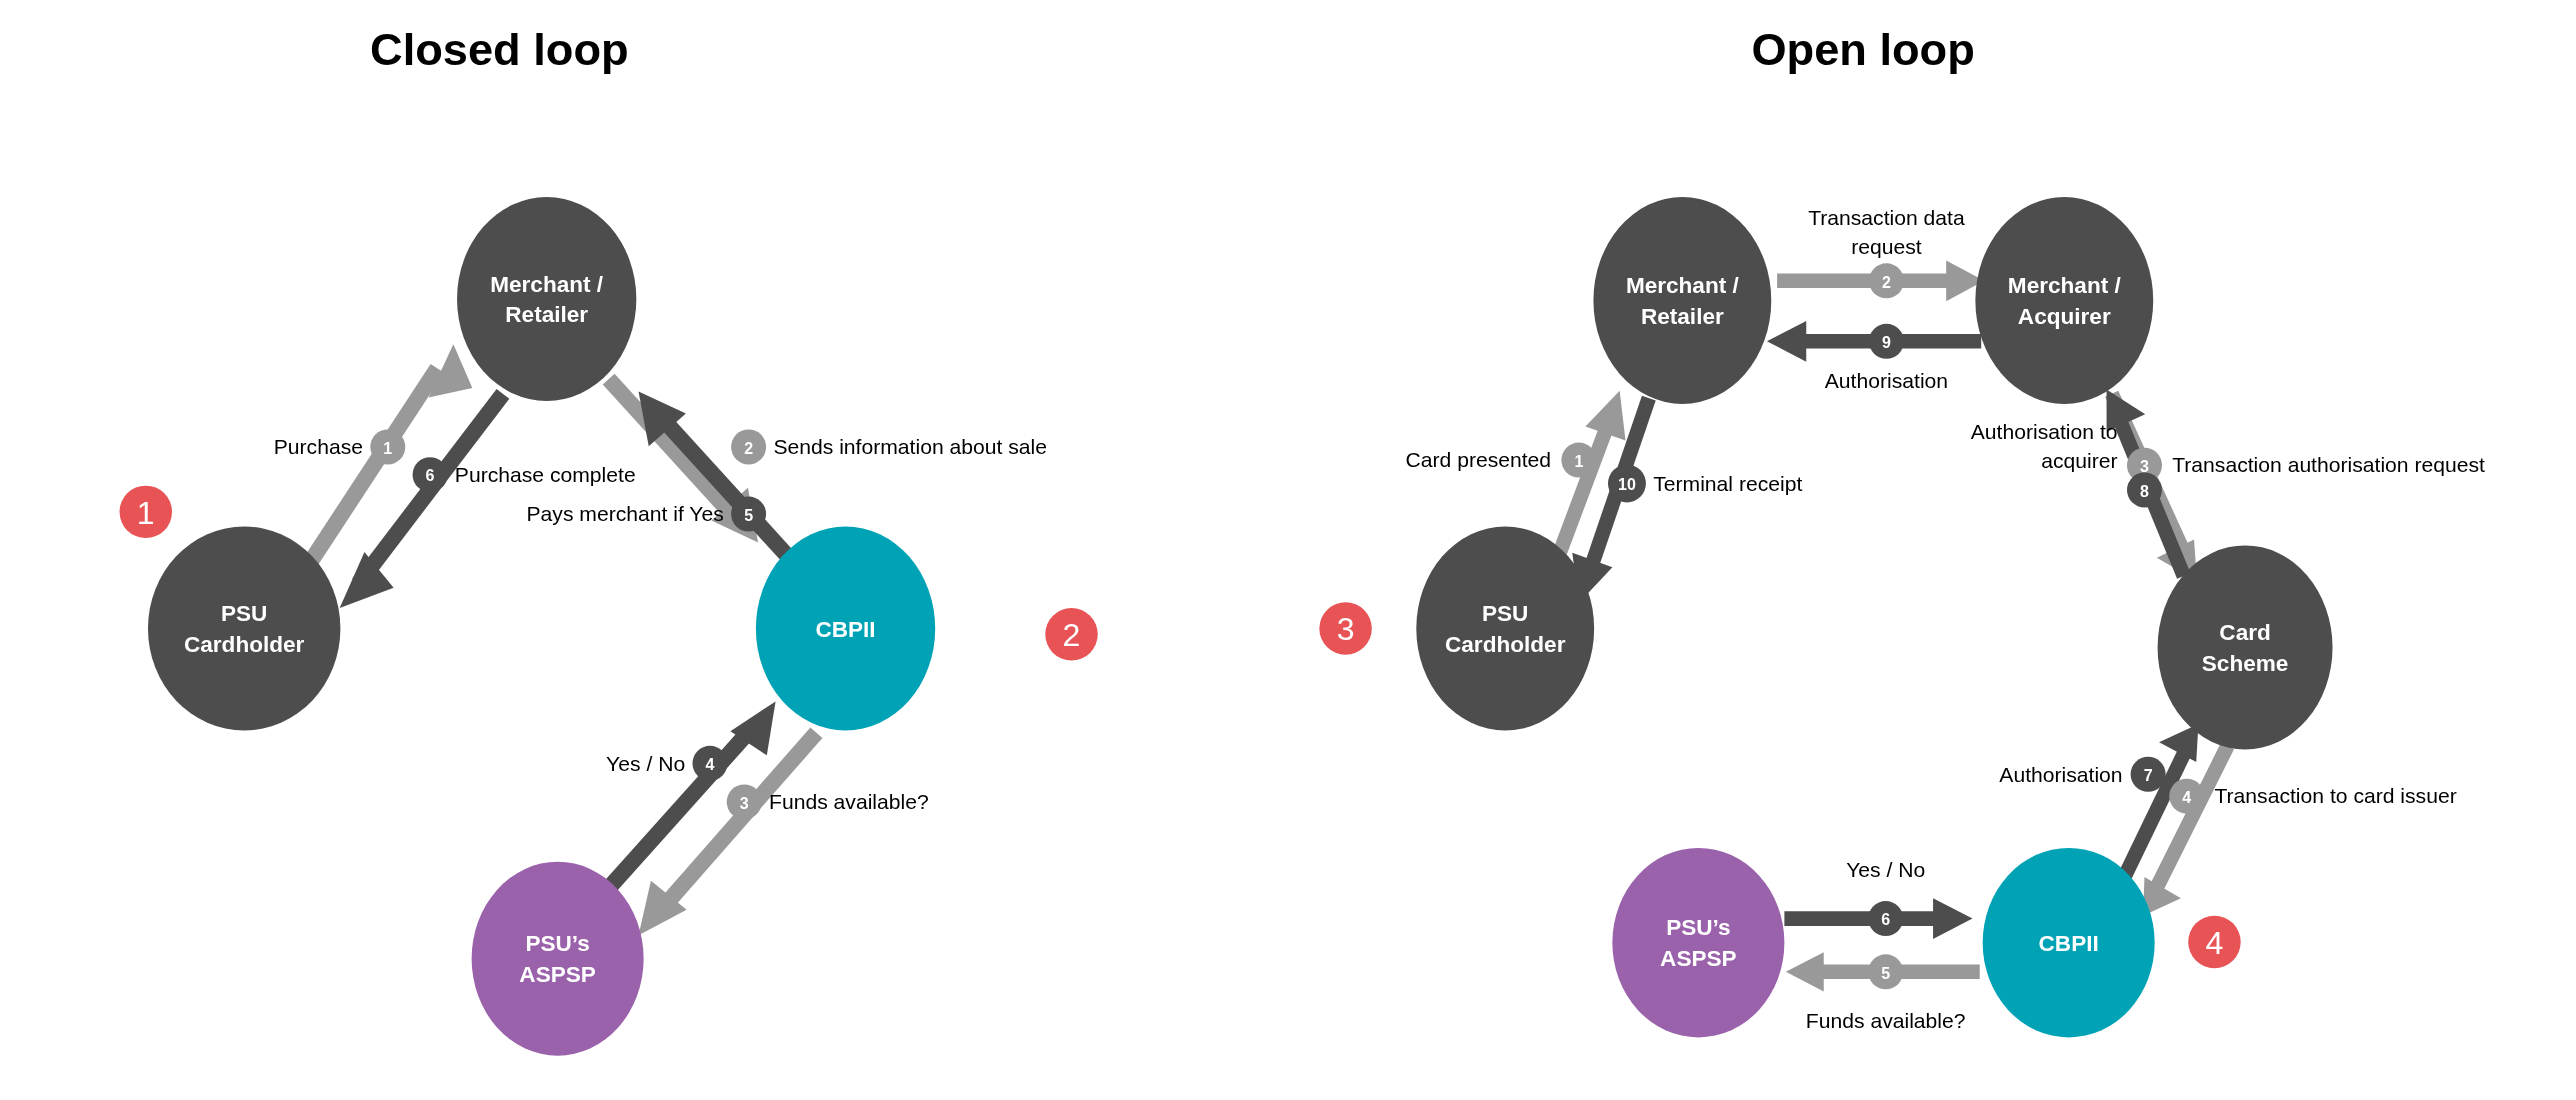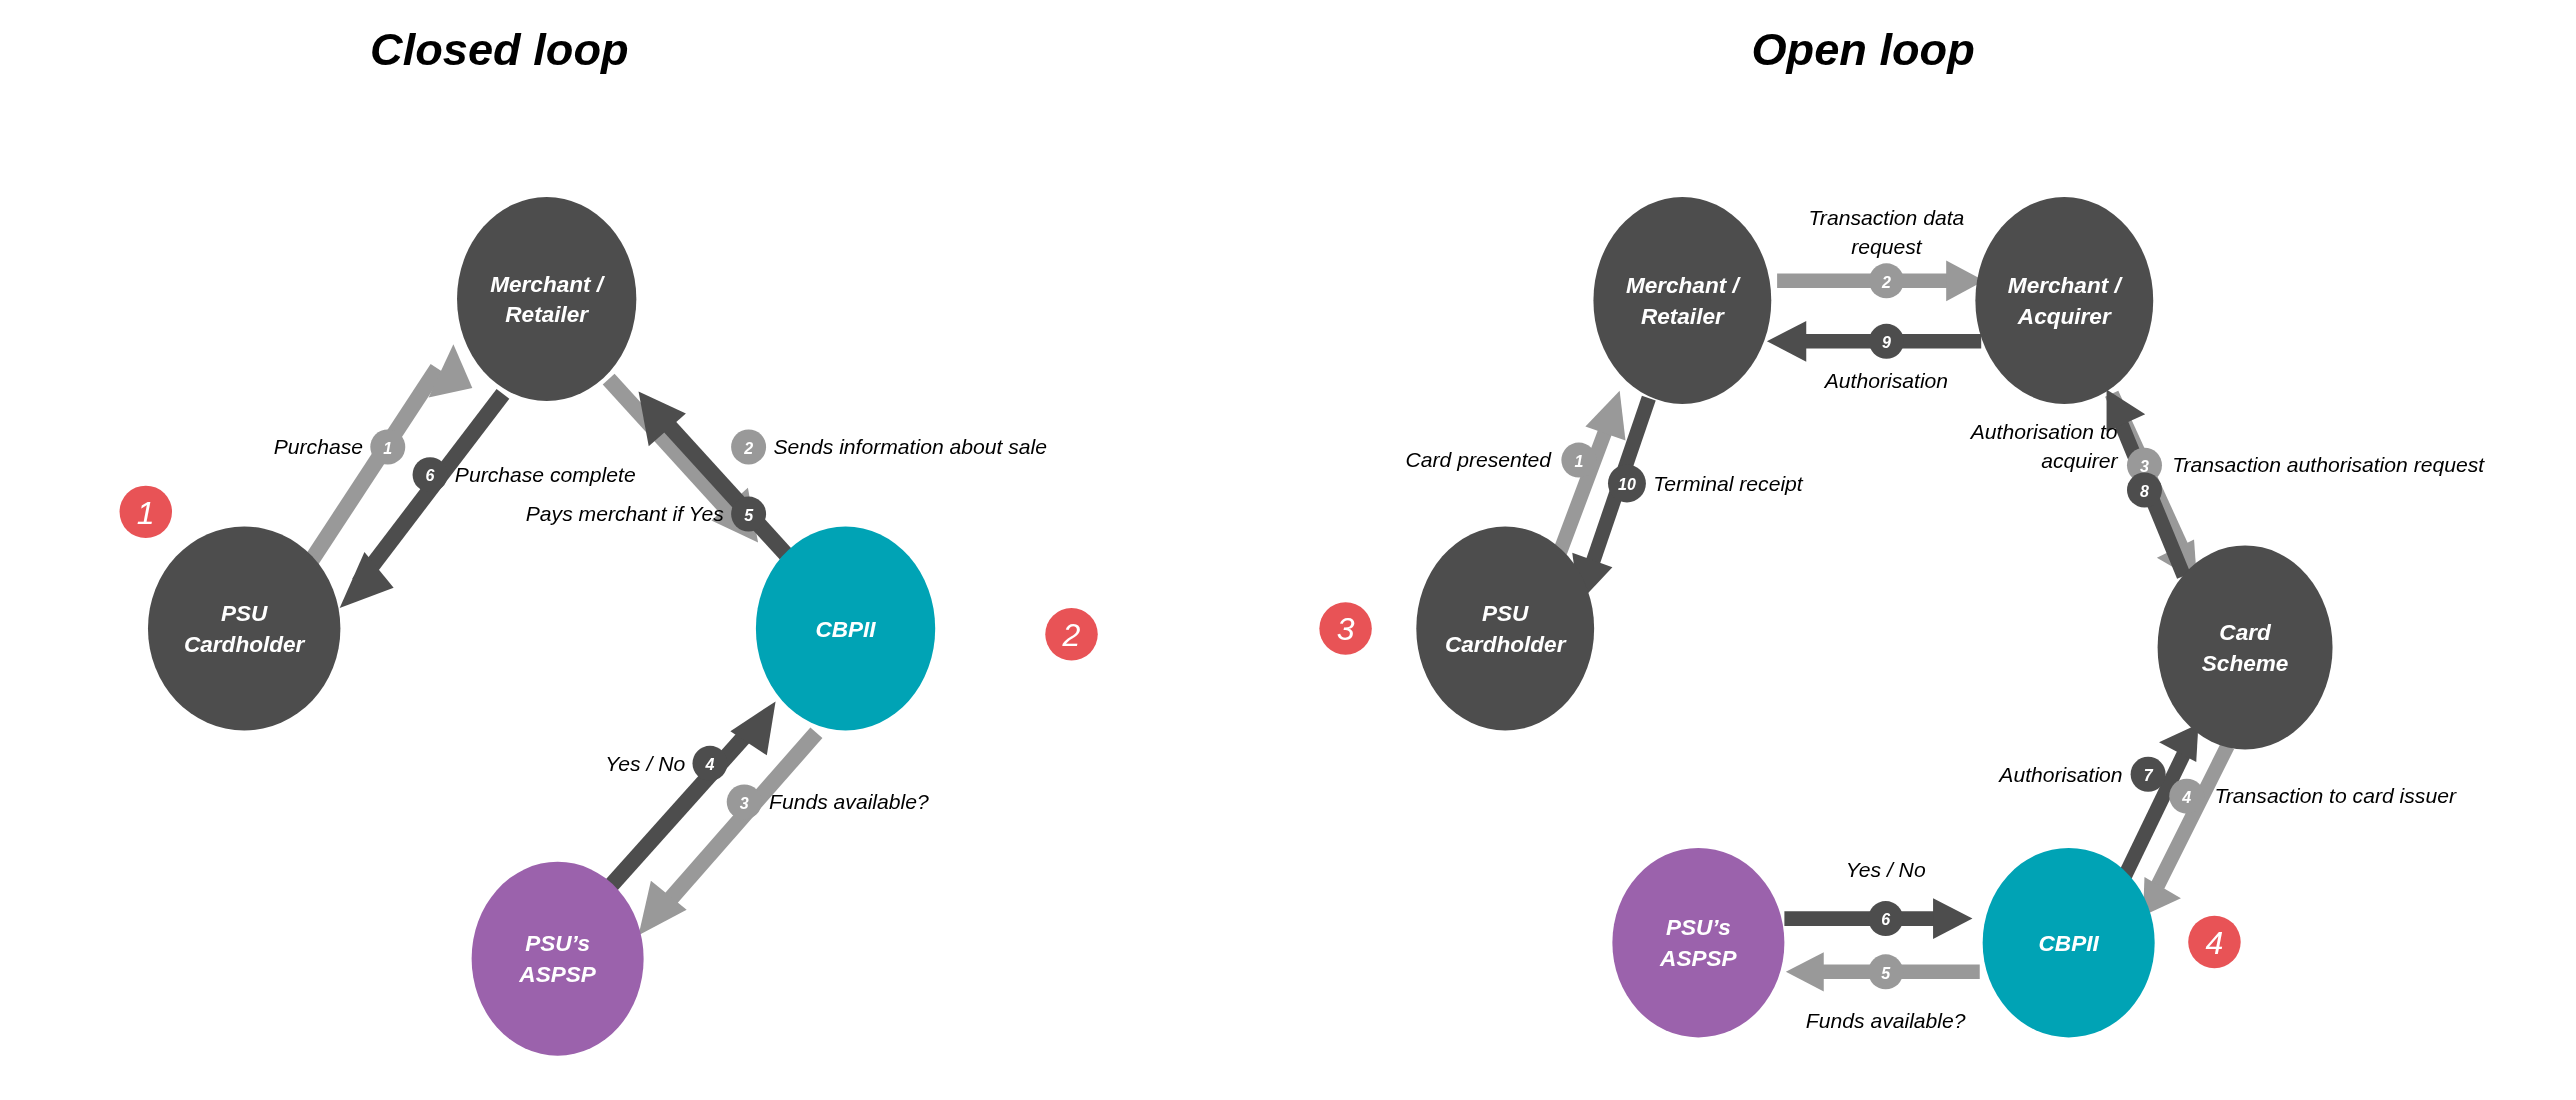--- a/index.html
+++ b/index.html
@@ -1,21 +1,21 @@
 <!DOCTYPE html>
 <html style="font-size:11.7px"><head>
 <meta charset="utf-8">
 <style>
   html,body{margin:0;padding:0;background:#ffffff;}
   body{
     width:2576px;height:1101px;
     font-family:"Liberation Sans", sans-serif;
     overflow:hidden;
   }
-  #stage{position:relative;width:2166px;height:1101px;background:#fff;font-style:italic;}
+  #stage{position:relative;width:2166px;height:1101px;background:#fff;}
   svg#diagram{position:absolute;left:0;top:0;width:2576px;height:1101px;display:block;}
   .panel-title{
     font-family:"Liberation Sans", sans-serif;
     font-weight:bold;
     font-size:62px;
     fill:#000000;
     text-anchor:middle;
     dominant-baseline:middle;
   }
   .node-label{

